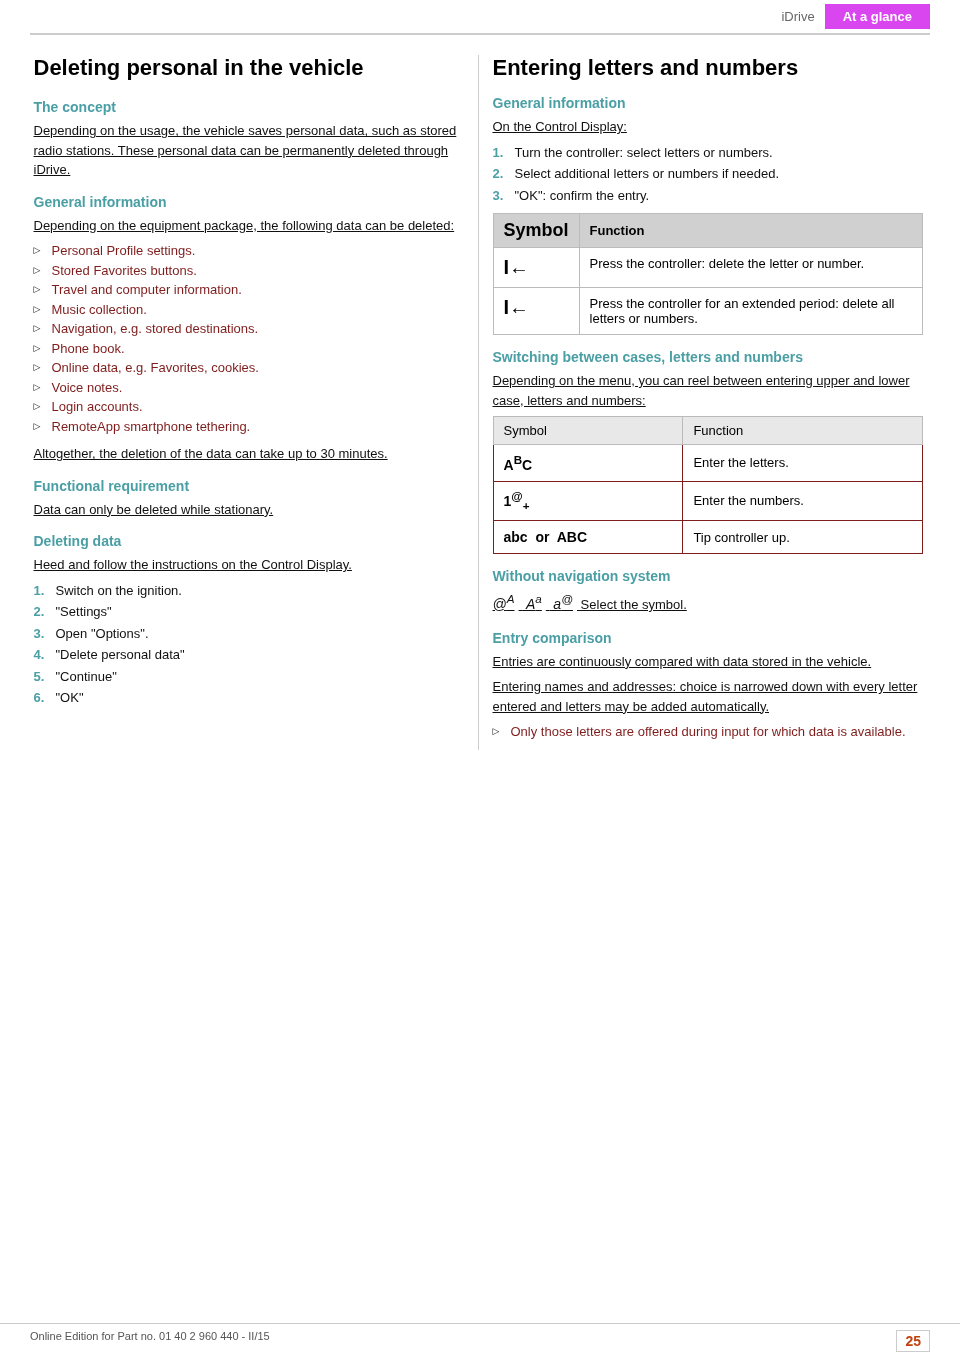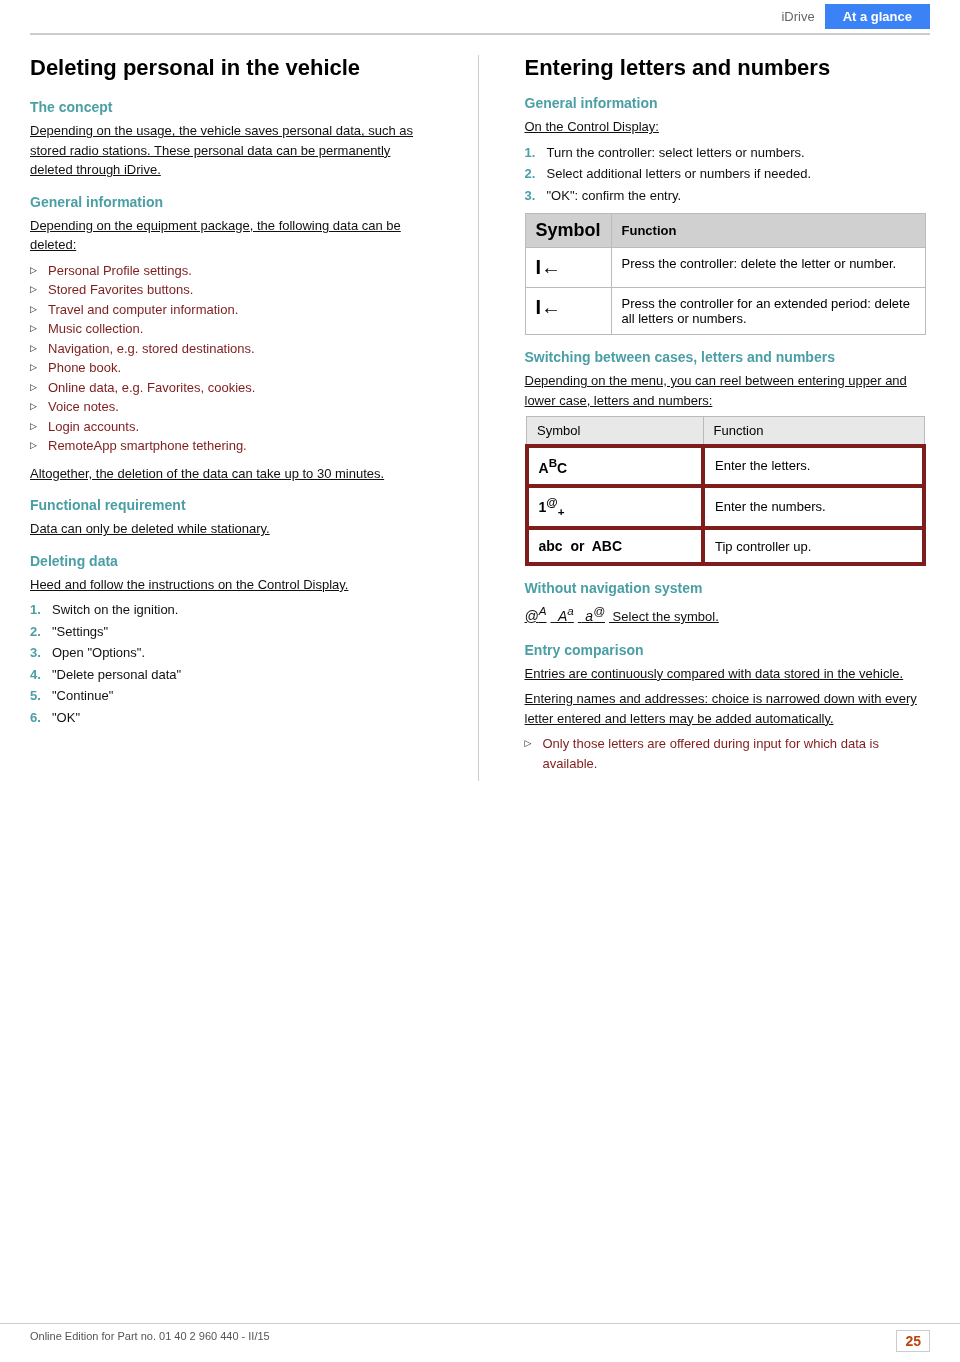--- a/index.html
+++ b/index.html
@@ -21,32 +21,32 @@
       border-bottom: 2px solid #ccc;
       padding: 4px 0 4px 0;
       margin: 0 30px;
     }
     .header-idrive {
       color: #666;
       font-size: 13px;
       margin-right: 10px;
     }
     .header-tab {
-      background: #3b82f6;
+      background: #d946ef;
       color: #fff;
       padding: 5px 18px;
       font-size: 13px;
       font-weight: bold;
     }
 
     
     .main-content {
       display: flex;
       padding: 20px 34px 60px 30px;
-      gap: 46px;
+      gap: 14px;
       justify-content: center;
     }
     .left-col {
       flex: 1;
       max-width: 430px;
     }
     .right-col {
       flex: 1;
       max-width: 430px;
     }
@@ -179,21 +179,21 @@
       padding: 6px 10px;
       font-weight: normal;
       border: 1px solid #bbb;
     }
     .switch-table tbody tr {
       border: 1px solid #bbb;
     }
     .switch-table tbody td {
       padding: 8px 10px;
       vertical-align: middle;
-      border: 4px solid #7f1d1d;
+      border: 1px solid #7f1d1d;
     }
     .symbol-char {
       font-weight: bold;
       font-size: 14px;
     }
 
     
     .without-nav-text {
       font-size: 13px;
       line-height: 1.6;

